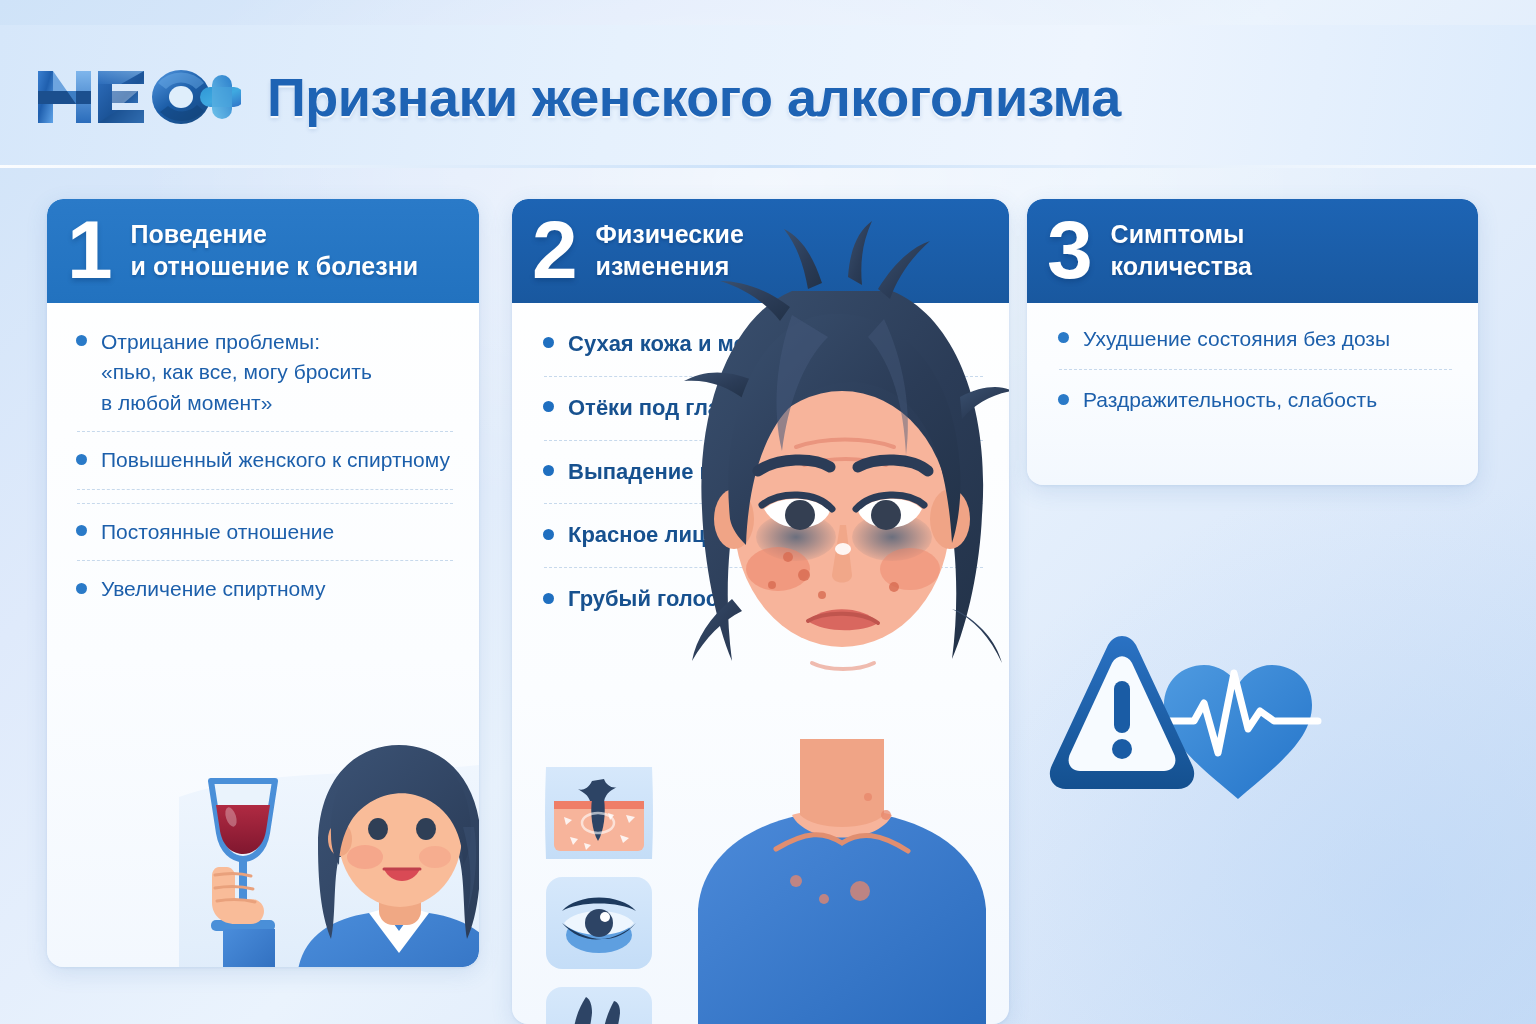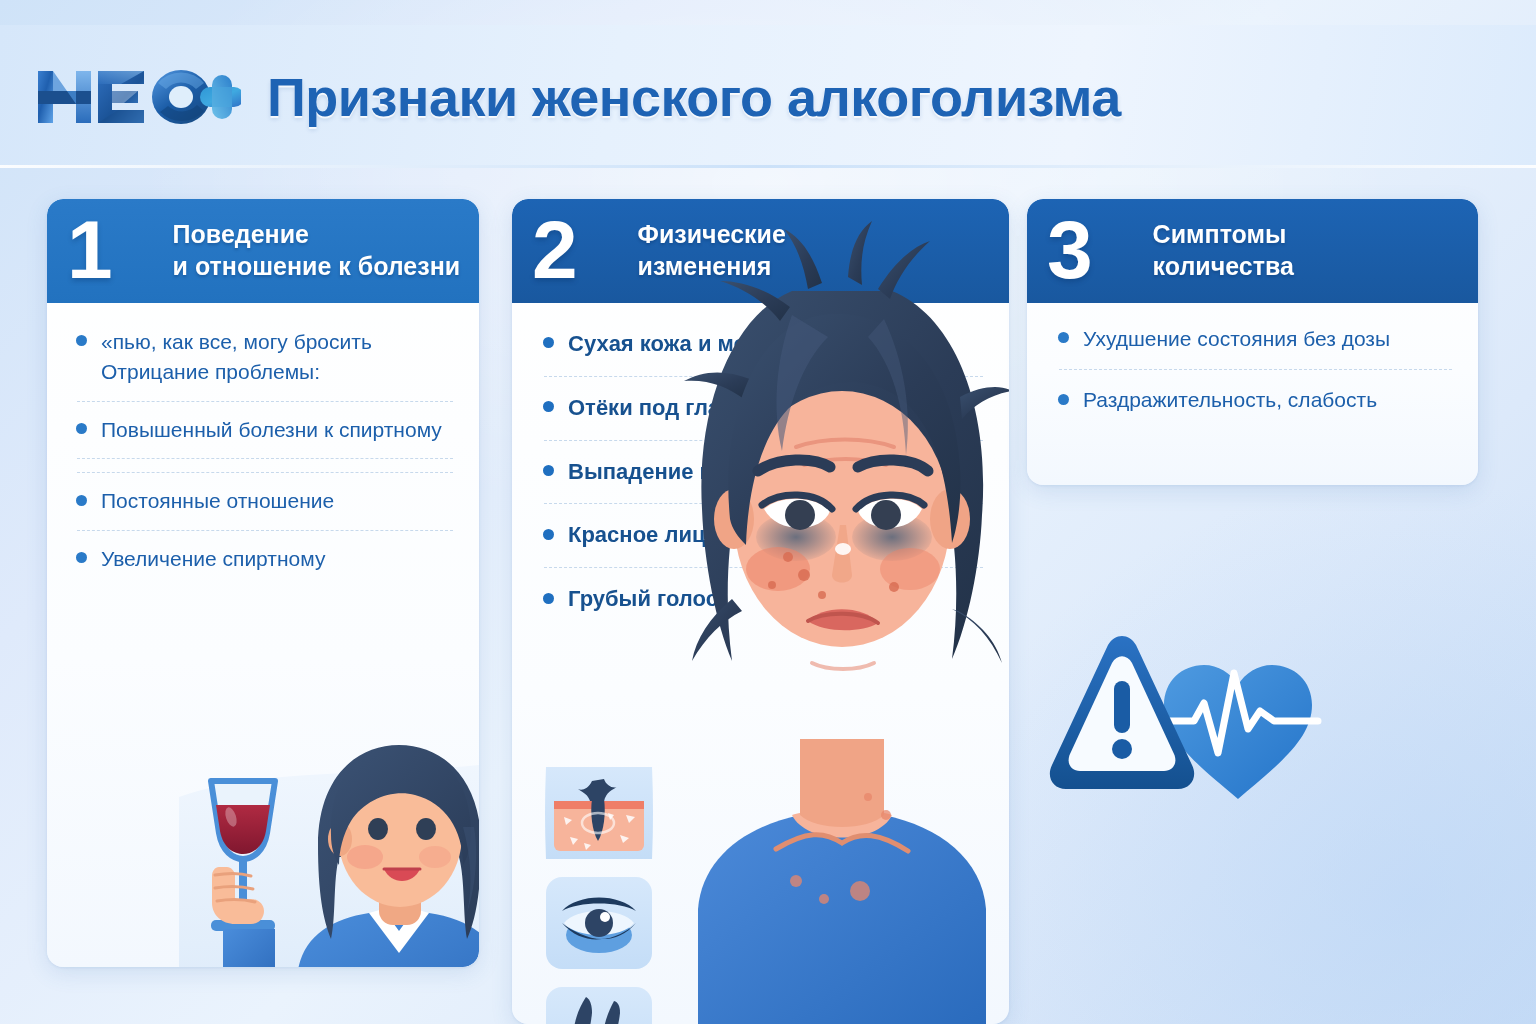--- a/index.html
+++ b/index.html
@@ -71,21 +71,21 @@
 
   .card-number {
     font-size: 82px; font-weight: 700; color: #ffffff;
     line-height: 0.82; margin-right: 18px; flex: 0 0 auto;
     text-shadow: 0 3px 5px rgba(0,40,90,0.28);
   }
   .card-title {
     color: #ffffff; font-size: 25px; font-weight: 700; line-height: 1.28;
     text-shadow: 0 2px 3px rgba(0,40,90,0.30);
   }
-  .card-title .ln { display: block; white-space: nowrap; margin-left: 42px; }
+  .card-title .ln { display: block; white-space: nowrap; }
 
   .bullets { list-style: none; padding: 26px 24px 10px 24px; }
   .bullet { position: relative; padding: 0 0 0 30px; }
   .bullet .dot {
     position: absolute; left: 5px; top: 0.52em;
     width: 11px; height: 11px; border-radius: 50%;
   }
   .bullet .txt { display: block; }
   .bullet .txt .ln { display: block; white-space: nowrap; }
   .divider {
@@ -203,29 +203,30 @@
       <div class="card-title">
         <span class="ln">Поведение</span>
         <span class="ln">и отношение к болезни</span>
       </div>
     </div>
 
     <ul class="bullets">
       <li class="bullet">
         <span class="dot"></span>
         <span class="txt">
+          <span class="ln">Отрицание проблемы:</span>
           <span class="ln">«пью, как все, могу бросить</span>
-          <span class="ln">Отрицание проблемы:</span>
-        </span>
-      </li>
-      <li class="divider"></li>
-      <li class="bullet">
-        <span class="dot"></span>
-        <span class="txt">
-          <span class="ln">Повышенный болезни к спиртному</span>
+          <span class="ln">в любой момент»</span>
+        </span>
+      </li>
+      <li class="divider"></li>
+      <li class="bullet">
+        <span class="dot"></span>
+        <span class="txt">
+          <span class="ln">Повышенный женского к спиртному</span>
         </span>
       </li>
       <li class="divider"></li>
       <li class="divider"></li>
       <li class="bullet">
         <span class="dot"></span>
         <span class="txt">
           <span class="ln">Постоянные отношение</span>
         </span>
       </li>

